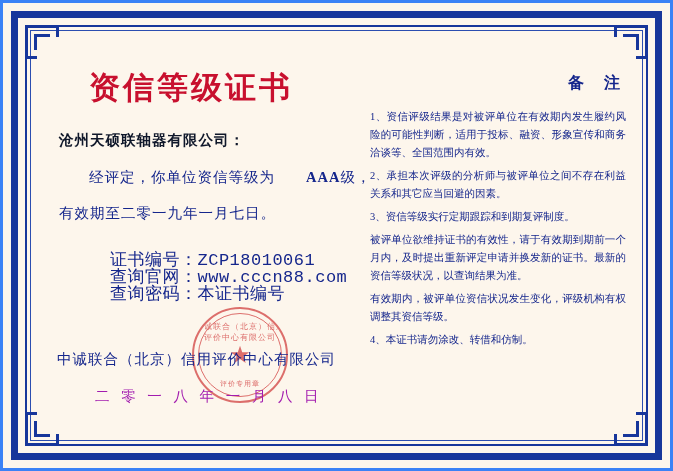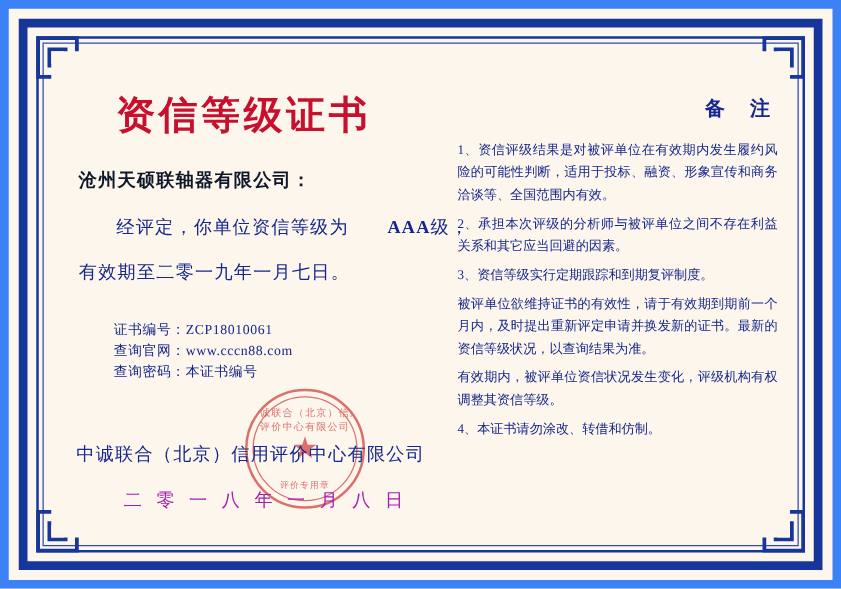--- a/index.html
+++ b/index.html
@@ -12,21 +12,21 @@
     height: 471px;
     font-family: "Liberation Serif", "DejaVu Serif", serif;
     overflow: hidden;
   }
   .certificate {
     position: relative;
     width: 673px;
     height: 471px;
     background: #fdf6ec;
     box-sizing: border-box;
-    border: 7px solid #3b82f6;
+    border: 3px solid #3b82f6;
   }
   
   .frame-outer {
     position: absolute;
     left: 8px; top: 8px; right: 8px; bottom: 8px;
     border: 7px solid #17369b;
     box-sizing: border-box;
   }
   .frame-inner {
     position: absolute;
@@ -114,26 +114,27 @@
     position: absolute;
     left: 22px;
     top: 167px;
     font-size: 14.5px;
     color: #15268c;
     letter-spacing: 1px;
     white-space: nowrap;
   }
   .meta {
     position: absolute;
-    left: 50px;
+    left: 73px;
     top: 215px;
-    font-size: 11px;
+    font-size: 17px;
     color: #15268c;
     line-height: 17px;
     letter-spacing: 0.5px;
+    font-family: Liberation Mono, monospace;
   }
   .meta div { white-space: nowrap; }
   .issuer {
     position: absolute;
     left: 20px;
     top: 313px;
     font-size: 14.5px;
     color: #15268c;
     letter-spacing: 1px;
     white-space: nowrap;

